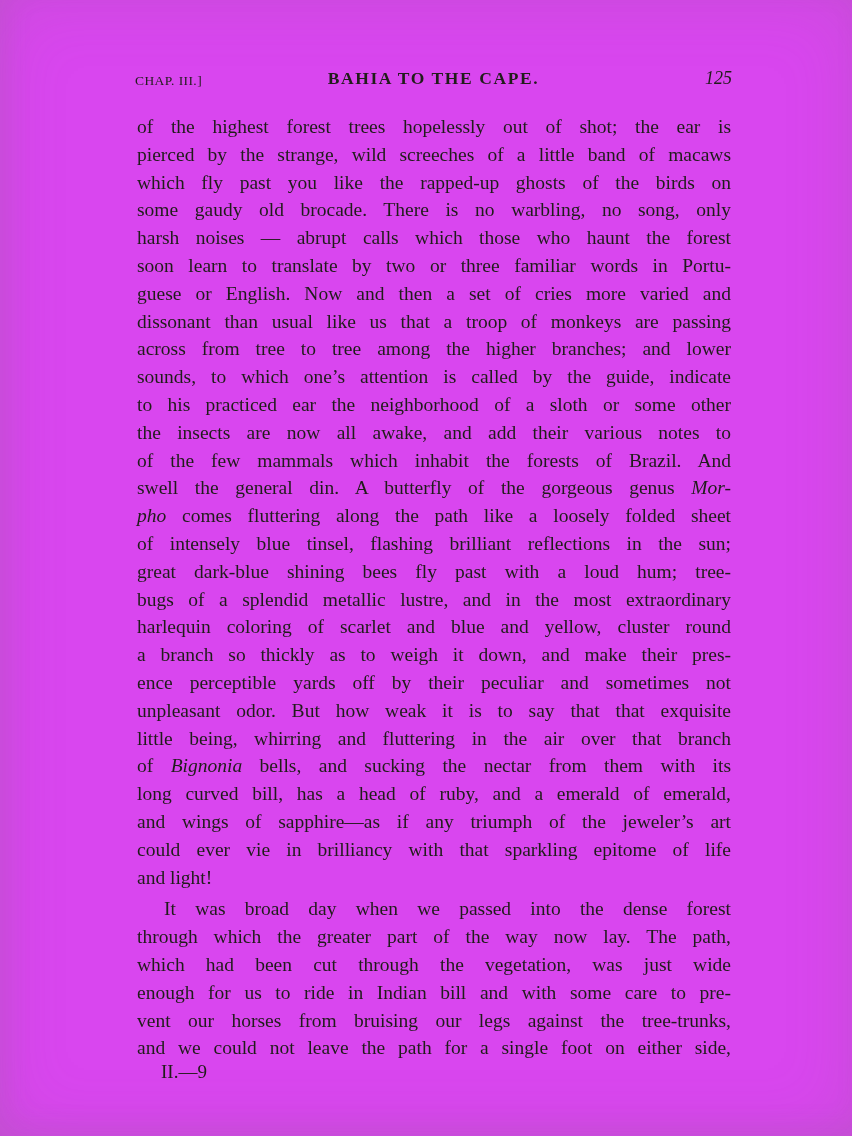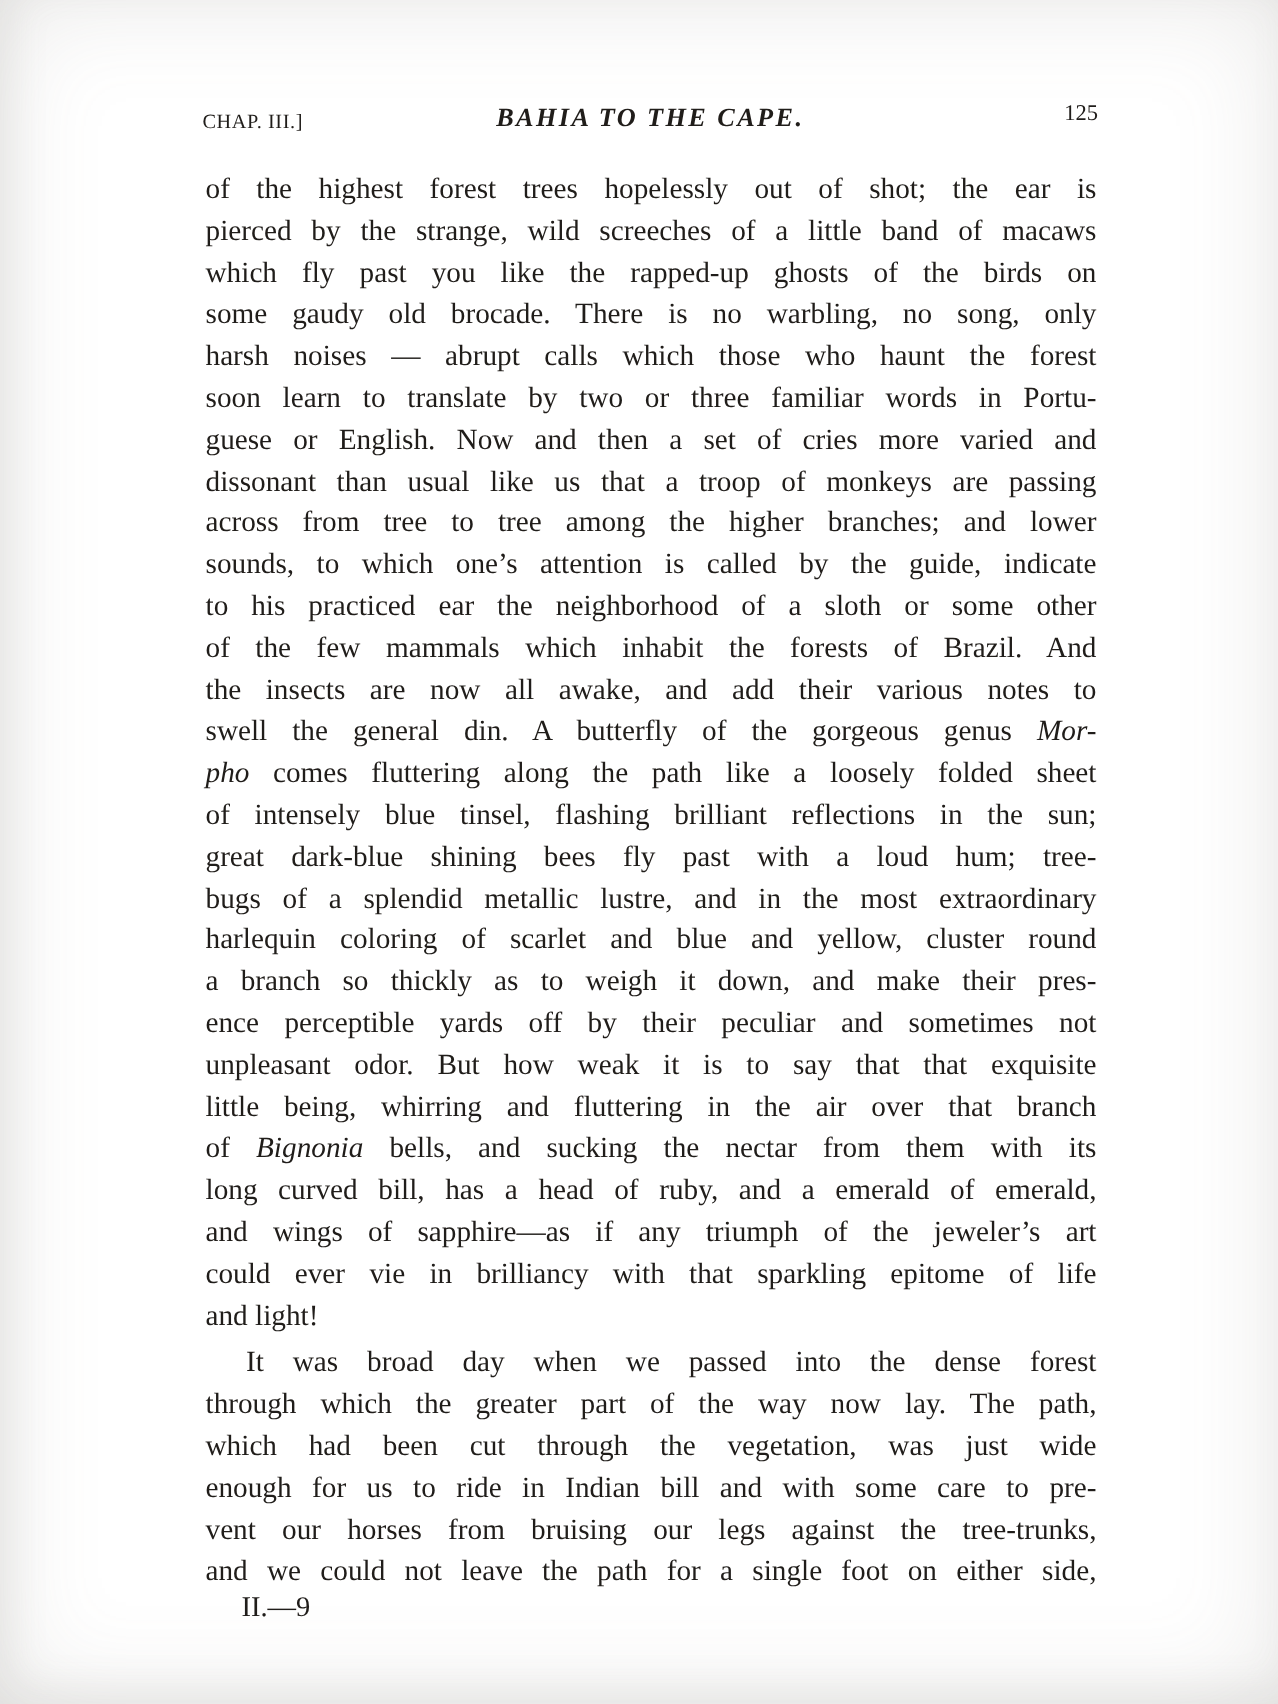--- a/index.html
+++ b/index.html
@@ -4,21 +4,21 @@
 <style>
   html, body {
     margin: 0;
     padding: 0;
     background: #e9e7e2;
   }
   .page {
     position: relative;
     width: 852px;
     height: 1136px;
-    background: #ffffff;
+    background: #d946ef;
     overflow: hidden;
     box-shadow: inset 0 0 70px rgba(120,115,105,0.16),
                 inset 8px -10px 26px rgba(120,115,105,0.10);
     font-family: "Liberation Serif", "DejaVu Serif", serif;
     color: #201d1a;
   }
   .header {
     position: absolute;
     top: 68px;
     left: 135px;
@@ -33,28 +33,28 @@
     letter-spacing: 0.4px;
   }
   .running-title {
     position: absolute;
     left: 0;
     right: 0;
     top: 0;
     text-align: center;
     font-size: 17.5px;
     font-weight: bold;
-    font-style: italic;
     letter-spacing: 1.6px;
   }
   .page-number {
     position: absolute;
     right: 0;
     top: 0;
-    font-size: 15px;
+    font-size: 18px;
+    font-style: italic;
   }
   .page-body {
     position: absolute;
     top: 109px;
     left: 133px;
     width: 602px;
     font-size: 19.5px;
     line-height: 27.8px;
   }
   .paragraph { margin: 4px; }
@@ -93,22 +93,22 @@
         <div class="text-line"><span>pierced by the strange, wild screeches of a little band of macaws</span></div>
         <div class="text-line"><span>which fly past you like the rapped-up ghosts of the birds on</span></div>
         <div class="text-line"><span>some gaudy old brocade. There is no warbling, no song, only</span></div>
         <div class="text-line"><span>harsh noises — abrupt calls which those who haunt the forest</span></div>
         <div class="text-line"><span>soon learn to translate by two or three familiar words in Portu-</span></div>
         <div class="text-line"><span>guese or English. Now and then a set of cries more varied and</span></div>
         <div class="text-line"><span>dissonant than usual like us that a troop of monkeys are passing</span></div>
         <div class="text-line"><span>across from tree to tree among the higher branches; and lower</span></div>
         <div class="text-line"><span>sounds, to which one’s attention is called by the guide, indicate</span></div>
         <div class="text-line"><span>to his practiced ear the neighborhood of a sloth or some other</span></div>
+        <div class="text-line"><span>the insects are now all awake, and add their various notes to</span></div>
         <div class="text-line"><span>of the few mammals which inhabit the forests of Brazil. And</span></div>
-        <div class="text-line"><span>the insects are now all awake, and add their various notes to</span></div>
         <div class="text-line"><span>swell the general din. A butterfly of the gorgeous genus </span><span class="italic">Mor-</span></div>
         <div class="text-line"><span class="italic">pho</span><span> comes fluttering along the path like a loosely folded sheet</span></div>
         <div class="text-line"><span>of intensely blue tinsel, flashing brilliant reflections in the sun;</span></div>
         <div class="text-line"><span>great dark-blue shining bees fly past with a loud hum; tree-</span></div>
         <div class="text-line"><span>bugs of a splendid metallic lustre, and in the most extraordinary</span></div>
         <div class="text-line"><span>harlequin coloring of scarlet and blue and yellow, cluster round</span></div>
         <div class="text-line"><span>a branch so thickly as to weigh it down, and make their pres-</span></div>
         <div class="text-line"><span>ence perceptible yards off by their peculiar and sometimes not</span></div>
         <div class="text-line"><span>unpleasant odor. But how weak it is to say that that exquisite</span></div>
         <div class="text-line"><span>little being, whirring and fluttering in the air over that branch</span></div>

